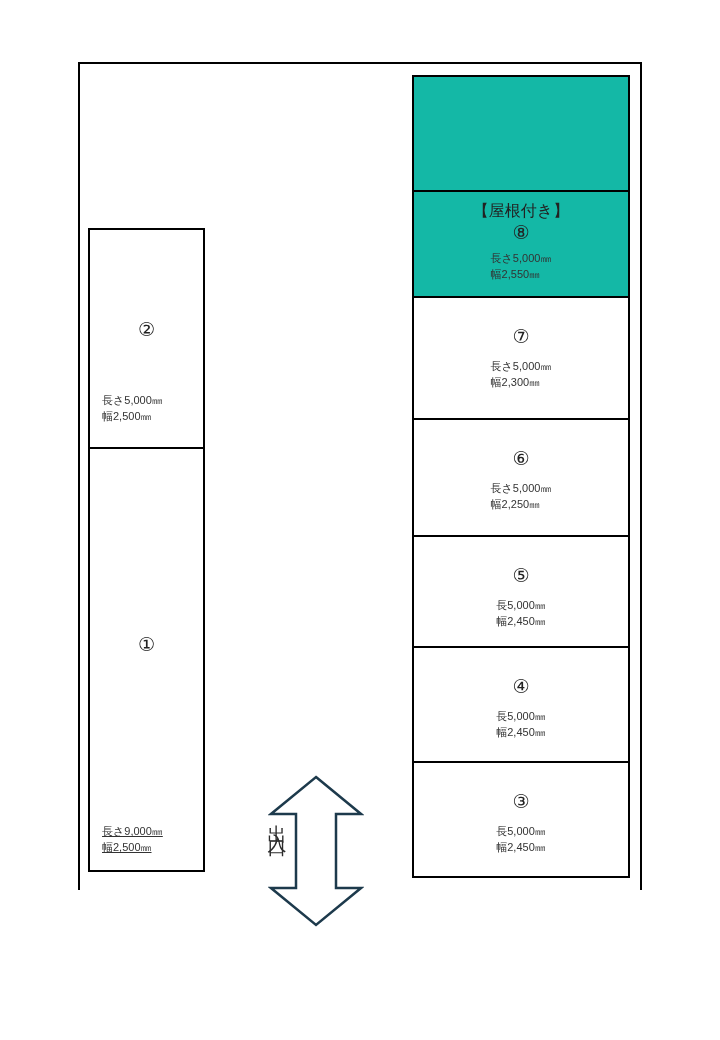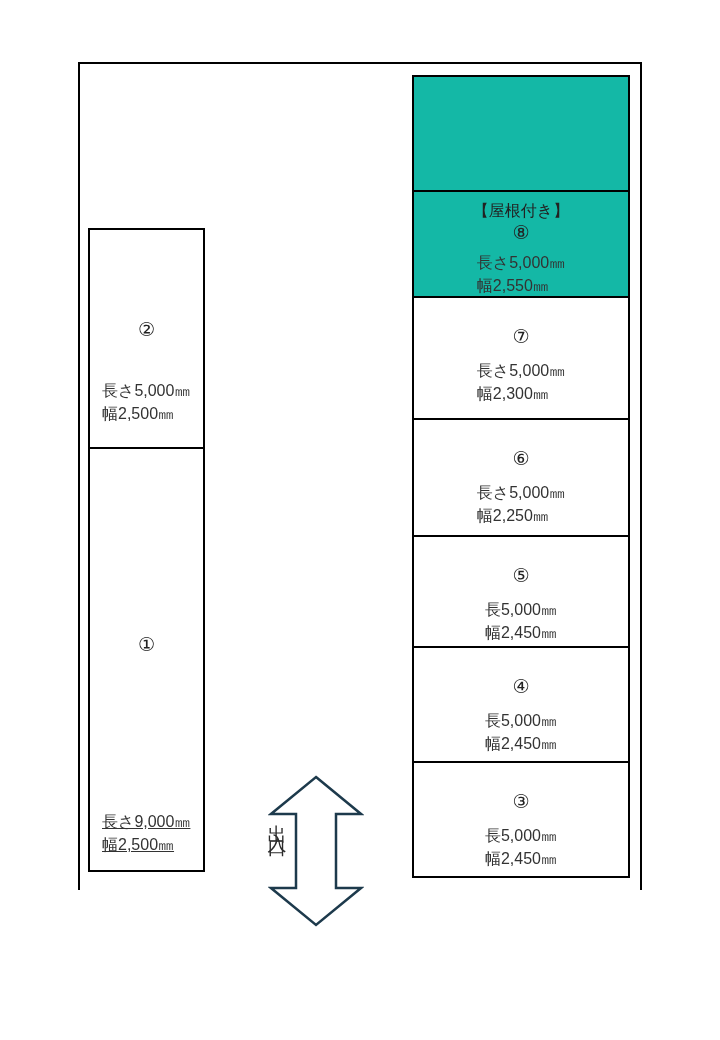--- a/index.html
+++ b/index.html
@@ -48,21 +48,21 @@
 
   .gray { background: #14b8a6; }
 
   .num {
     font-size: 19px;
     color: #222222;
     text-align: center;
     line-height: 1;
   }
   .dims {
-    font-size: 16px;
+    font-size: 11px;
     line-height: 1.45;
     color: #333333;
     text-align: left;
     white-space: nowrap;
   }
 
   
   .left-col .num  { position: absolute; left: 0; width: 100%; }
   .space-s2 .num  { top: 90px; }
   .space-s1 .num  { top: 186px; }

